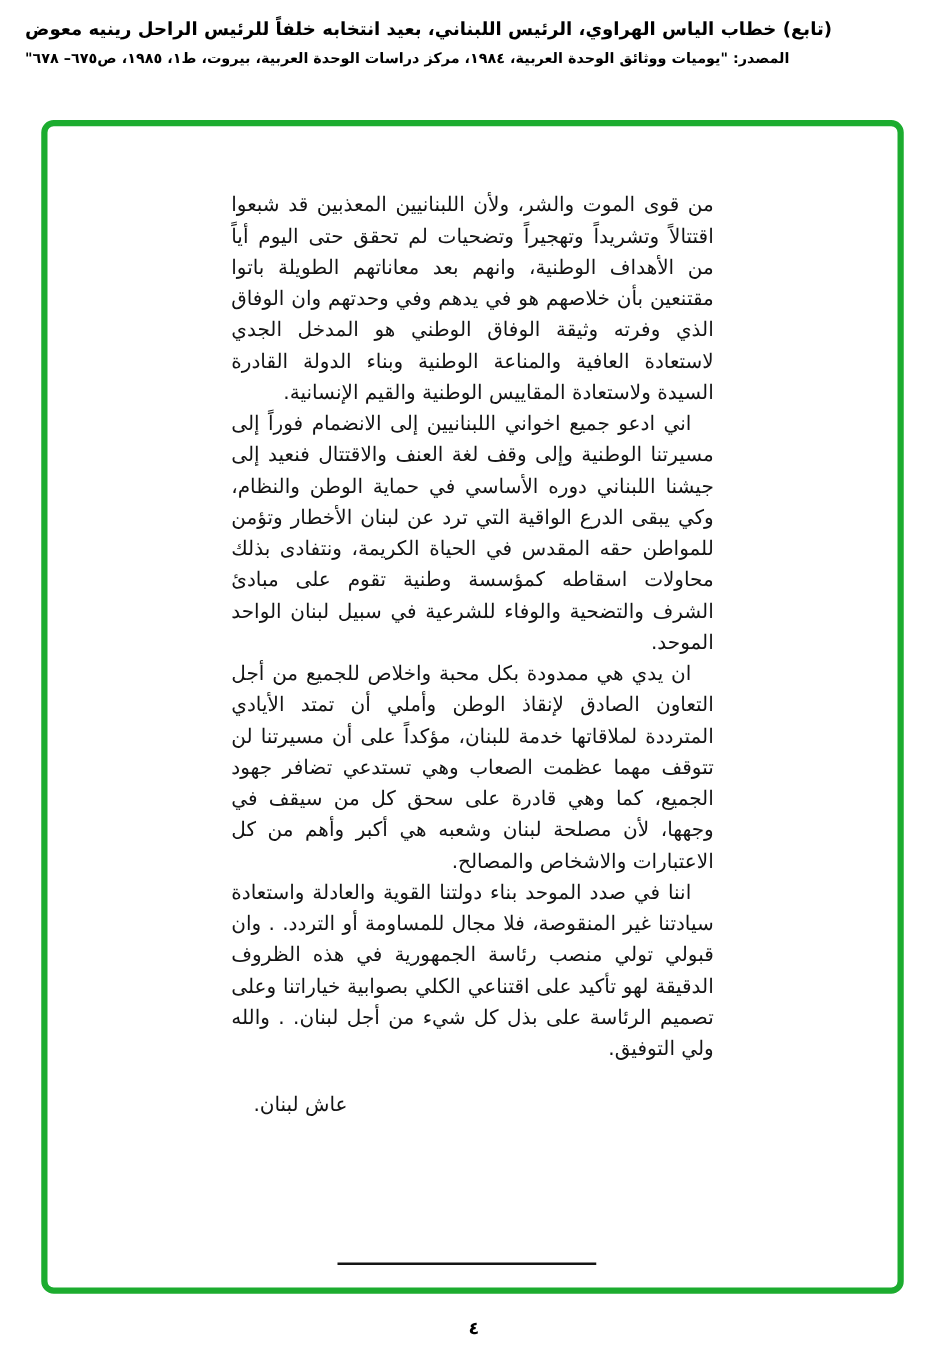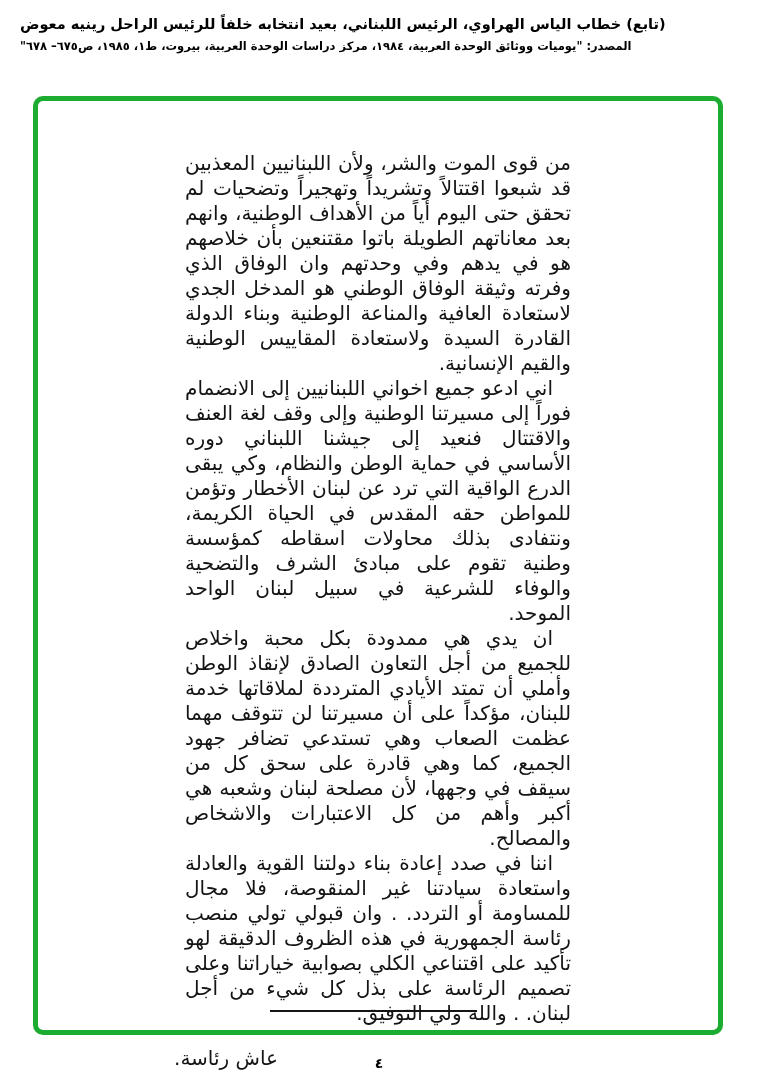--- a/index.html
+++ b/index.html
@@ -50,21 +50,21 @@
     border-radius: 10px;
   }
   
   .content {
     position: absolute;
     left: 185px;
     top: 151px;
     width: 386px;
     direction: rtl;
     text-align: justify;
-    font-size: 20px;
+    font-size: 16px;
     line-height: 25px;
     color: #141414;
   }
   .content p {
     margin: 0;
     padding: 0;
   }
   .content p + p {
   }
   .content p.ind {
@@ -107,21 +107,21 @@
     <div class="header-title">(تابع) خطاب الياس الهراوي، الرئيس اللبناني، بعيد انتخابه خلفاً للرئيس الراحل رينيه معوض</div>
     <div class="header-source">المصدر: "يوميات ووثائق الوحدة العربية، ١٩٨٤، مركز دراسات الوحدة العربية، بيروت، ط١، ١٩٨٥، ص٦٧٥– ٦٧٨"</div>
   </header>
 
   <div class="frame"></div>
 
   <main class="content" dir="rtl">
     <p>من قوى الموت والشر، ولأن اللبنانيين المعذبين قد شبعوا اقتتالاً وتشريداً وتهجيراً وتضحيات لم تحقق حتى اليوم أياً من الأهداف الوطنية، وانهم بعد معاناتهم الطويلة باتوا مقتنعين بأن خلاصهم هو في يدهم وفي وحدتهم وان الوفاق الذي وفرته وثيقة الوفاق الوطني هو المدخل الجدي لاستعادة العافية والمناعة الوطنية وبناء الدولة القادرة السيدة ولاستعادة المقاييس الوطنية والقيم الإنسانية.</p>
     <p class="ind">اني ادعو جميع اخواني اللبنانيين إلى الانضمام فوراً إلى مسيرتنا الوطنية وإلى وقف لغة العنف والاقتتال فنعيد إلى جيشنا اللبناني دوره الأساسي في حماية الوطن والنظام، وكي يبقى الدرع الواقية التي ترد عن لبنان الأخطار وتؤمن للمواطن حقه المقدس في الحياة الكريمة، ونتفادى بذلك محاولات اسقاطه كمؤسسة وطنية تقوم على مبادئ الشرف والتضحية والوفاء للشرعية في سبيل لبنان الواحد الموحد.</p>
     <p class="ind">ان يدي هي ممدودة بكل محبة واخلاص للجميع من أجل التعاون الصادق لإنقاذ الوطن وأملي أن تمتد الأيادي المترددة لملاقاتها خدمة للبنان، مؤكداً على أن مسيرتنا لن تتوقف مهما عظمت الصعاب وهي تستدعي تضافر جهود الجميع، كما وهي قادرة على سحق كل من سيقف في وجهها، لأن مصلحة لبنان وشعبه هي أكبر وأهم من كل الاعتبارات والاشخاص والمصالح.</p>
-    <p class="ind">اننا في صدد إعادة بناء دولتنا القوية والعادلة واستعادة سيادتنا غير المنقوصة، فلا مجال للمساومة أو التردد. . وان قبولي تولي منصب رئاسة الجمهورية في هذه الظروف الدقيقة لهو تأكيد على اقتناعي الكلي بصوابية خياراتنا وعلى تصميم الرئاسة على بذل كل شيء من أجل لبنان. . والله ولي التوفيق.</p>
-    <p class="closing">عاش رئاسة.</p>
+    <p class="ind">اننا في صدد الموحد بناء دولتنا القوية والعادلة واستعادة سيادتنا غير المنقوصة، فلا مجال للمساومة أو التردد. . وان قبولي تولي منصب رئاسة الجمهورية في هذه الظروف الدقيقة لهو تأكيد على اقتناعي الكلي بصوابية خياراتنا وعلى تصميم الرئاسة على بذل كل شيء من أجل لبنان. . والله ولي التوفيق.</p>
+    <p class="closing">عاش لبنان.</p>
   </main>
 
   <div class="divider"></div>
 
   <div class="page-number">٤</div>
 
 </div>
 
 </body></html>

